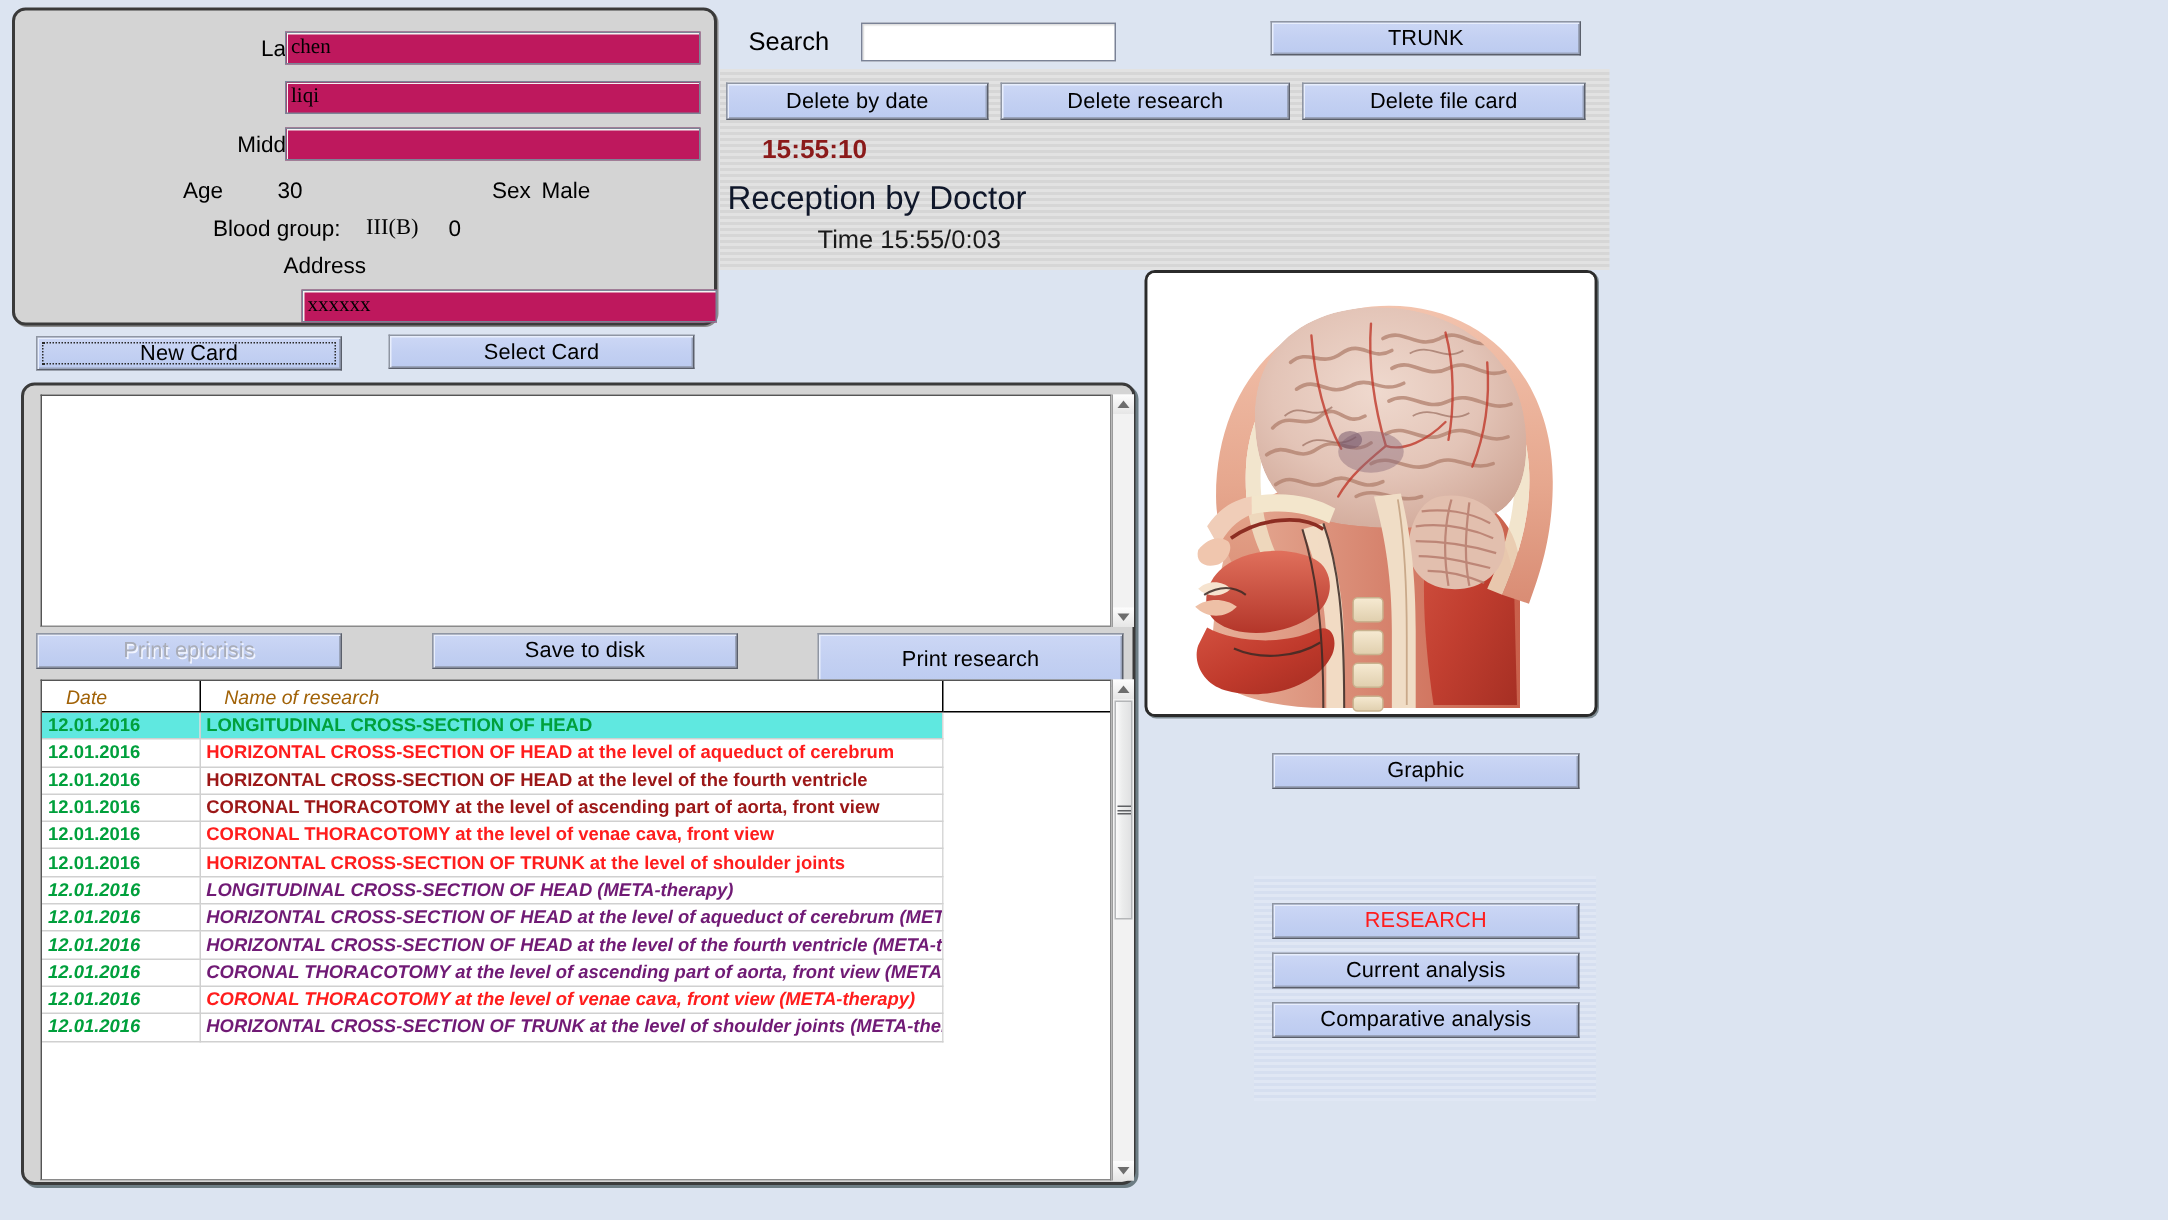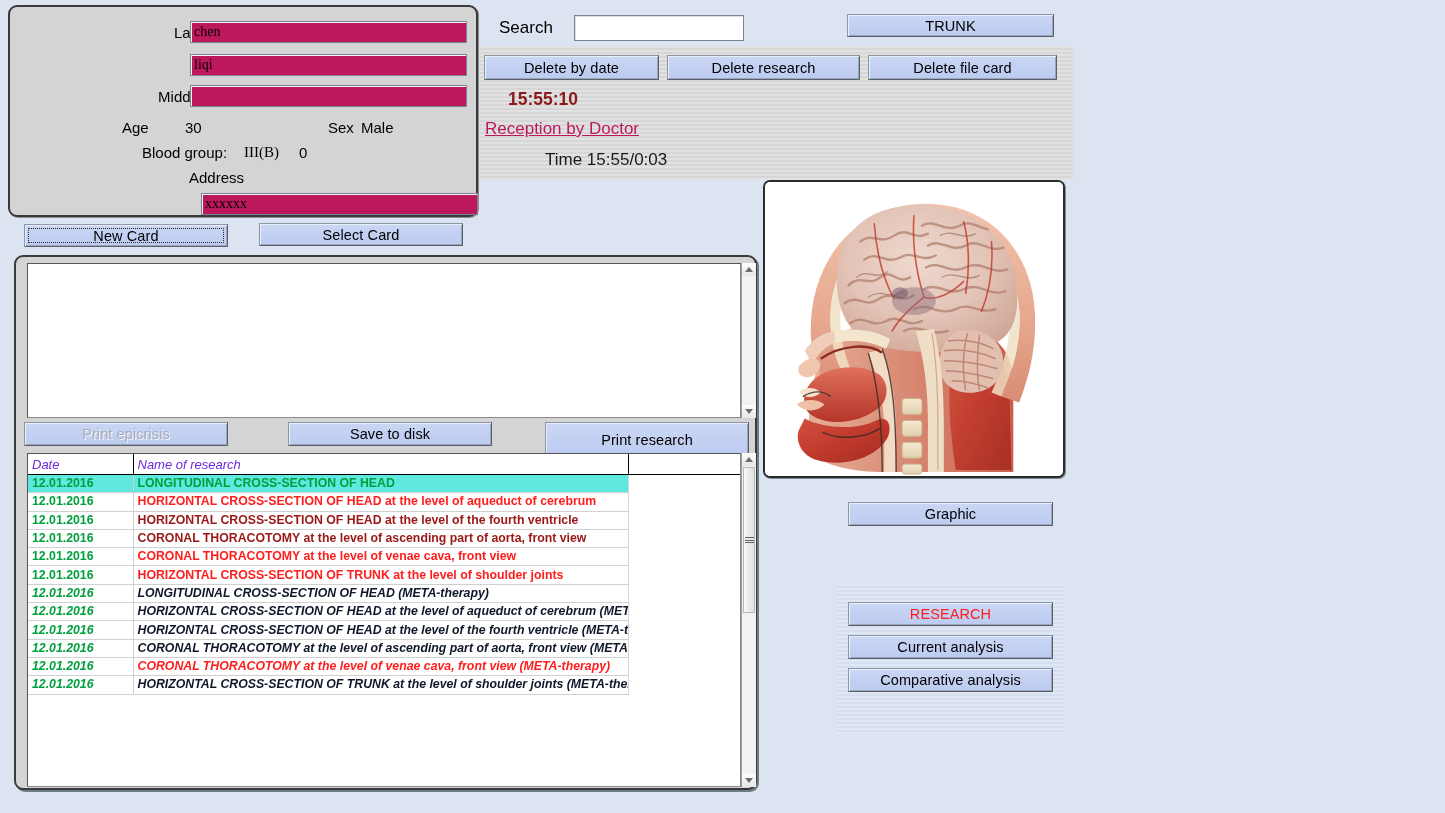--- a/index.html
+++ b/index.html
@@ -123,42 +123,42 @@
     box-sizing:border-box;
     display:flex;align-items:center;justify-content:center;
     cursor:pointer;
   }
   .grip i{display:block;width:9px;height:1px;background:#5f6164;margin:1.5px 0;}
 
   
   .tbl{width:100%;border-collapse:collapse;table-layout:fixed;}
   .tbl th{
     font-style:italic;font-weight:normal;font-size:13px;
-    text-align:left;padding:1px 4px;
+    text-align:left;padding:1px 16px;
     background:#fff;
     border-right:1px solid #000;
     border-bottom:1px solid #000;
-    color:#6d28d9;
+    color:#a16207;
     height:18px;
   }
   .tbl td{
     font-weight:bold;font-size:12.3px;
     padding:0 4px;height:17.3px;
     border-bottom:1px solid #d0d0d0;
     border-right:1px solid #d8d8d8;
     white-space:nowrap;overflow:hidden;
     line-height:17px;
   }
   .tbl td.date{color:#00a03c;width:100px;border-right:1px solid #cfcfcf;}
   .tbl tr.sel td{background:#5fe8e0;}
   .tbl tr.sel td.date{color:#00a03c;}
   .tbl tr.sel td.name{color:#00a03c;}
   .c-red{color:#ff1d1d;}
   .c-dark{color:#9b1717;}
-  .c-green{color:#0f172a;}
+  .c-green{color:#701a75;}
   .it{font-style:italic;}
 
   
   .imgframe{
     background:#fff;
     border:2px solid #2b2b2b;
     border-radius:7px;
     box-sizing:border-box;
     box-shadow:1px 1px 0 #7f8c93;
     overflow:hidden;
@@ -204,21 +204,21 @@
   <div style="font-size:14px;padding:4px 4px;color:#000;"></div>
 </div>
 
 <div class="abs btn" style="left:847px;top:14px;width:207px;height:23px;">TRUNK</div>
 
 <div class="abs btn" style="left:484px;top:55px;width:175px;height:25px;">Delete by date</div>
 <div class="abs btn" style="left:667px;top:55px;width:193px;height:25px;">Delete research</div>
 <div class="abs btn" style="left:868px;top:55px;width:189px;height:25px;">Delete file card</div>
 
 <div class="abs" style="left:508px;top:89px;font-size:17.5px;font-weight:bold;color:#8b1a1a;">15:55:10</div>
-<div class="abs" style="left:485px;top:119px;font-size:17px;color:#be185d;text-decoration:underline;">Reception by Doctor</div>
+<div class="abs" style="left:485px;top:119px;font-size:22px;color:#0f172a;">Reception by Doctor</div>
 <div class="abs" style="left:545px;top:150px;font-size:17px;color:#1a1a1a;">Time 15:55/0:03</div>
 
 <div class="abs imgframe" style="left:763px;top:180px;width:302px;height:298px;">
   <svg viewBox="0 0 300 296" width="300" height="296">
     <defs>
       <radialGradient id="gBrain" cx="45%" cy="38%" r="70%">
         <stop offset="0%" stop-color="#efd9ce"></stop>
         <stop offset="55%" stop-color="#e3c4b7"></stop>
         <stop offset="100%" stop-color="#cfa696"></stop>
       </radialGradient>

